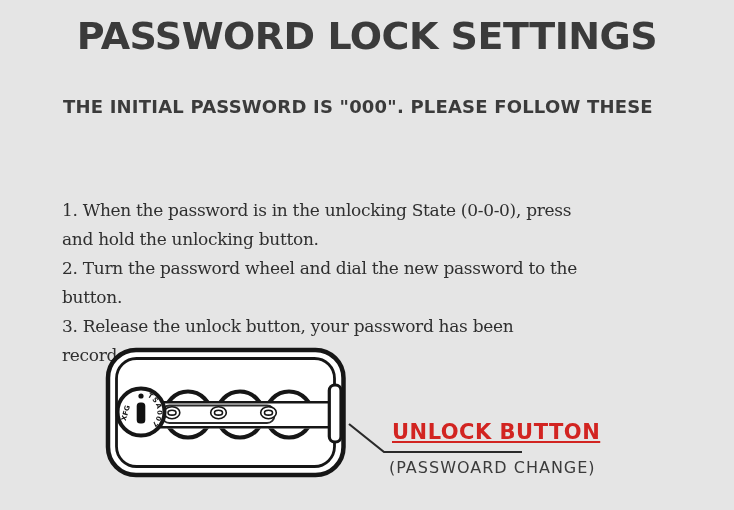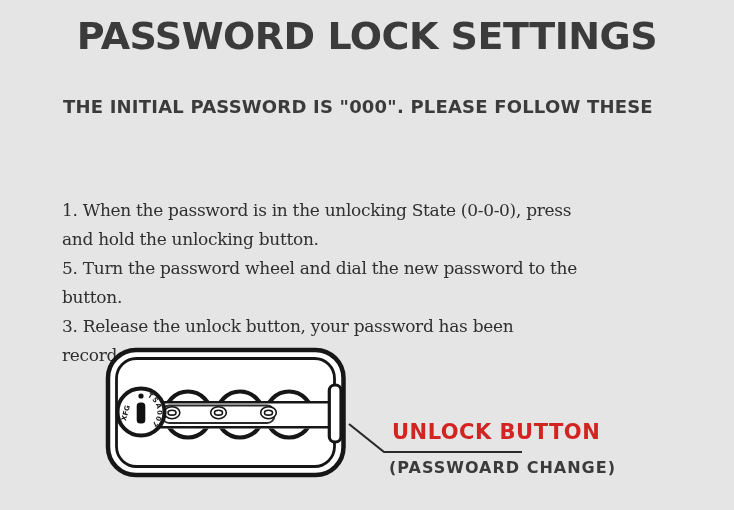--- a/index.html
+++ b/index.html
@@ -59,27 +59,28 @@
   }
   .callout-label {
     position: absolute;
     left: 392px;
     top: 420px;
     font-size: 21px;
     font-weight: bold;
     letter-spacing: 0.5px;
     color: #d22421;
     white-space: nowrap;
+    text-decoration: underline;
   }
   .callout-sublabel {
     position: absolute;
     left: 389px;
     top: 458px;
     font-size: 16px;
-    font-weight: bold;
+    font-weight: normal;
     letter-spacing: 1px;
     color: #3b3b3b;
     white-space: nowrap;
   }
   .keyhole-text {
     font-family: "DejaVu Sans", sans-serif;
     font-weight: bold;
     fill: #161616;
   }
 </style>
@@ -90,21 +91,21 @@
 
   <h1 class="page-title">PASSWORD LOCK SETTINGS</h1>
 
   <div class="intro">
     <div>THE INITIAL PASSWORD IS "000". PLEASE FOLLOW THESE</div>
   </div>
 
   <div class="steps">
     <div>1. When the password is in the unlocking State (0-0-0), press</div>
     <div>and hold the unlocking button.</div>
-    <div>5. Turn the password wheel and dial the new password to the</div>
+    <div>2. Turn the password wheel and dial the new password to the</div>
     <div>button.</div>
     <div>3. Release the unlock button, your password has been</div>
     <div>recorded.</div>
   </div>
 
   <svg class="diagram-svg" width="450" height="172" viewBox="0 0 450 172">
 
     <rect x="20" y="12" width="235.5" height="125" rx="28" fill="#ffffff" stroke="#161616" stroke-width="4.5"></rect>
 
     <rect x="28.5" y="20.5" width="218" height="108" rx="20" fill="none" stroke="#161616" stroke-width="2.8"></rect>

